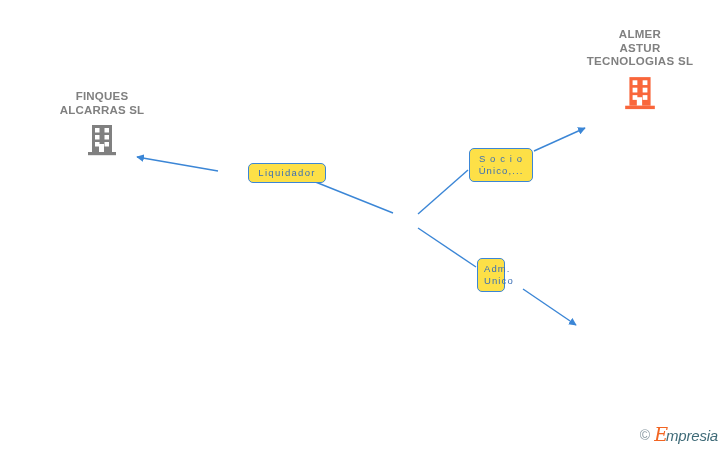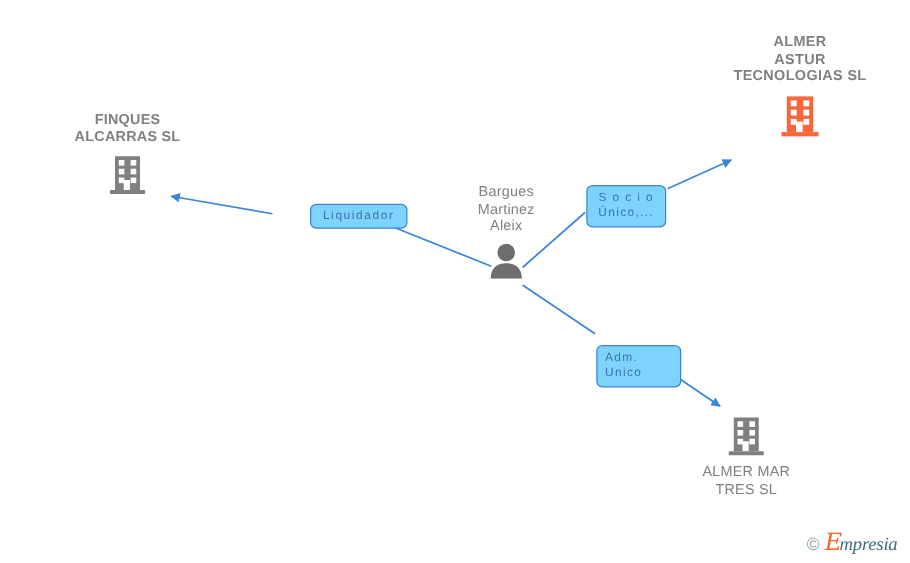--- a/index.html
+++ b/index.html
@@ -46,21 +46,21 @@
     color: #808080;
     letter-spacing: 0.3px;
   }
   .node-icon {
     display: block;
     margin: 0 auto;
   }
   
   .chip {
     position: absolute;
-    background: #7dd3fc;
+    background: #fde047;
     border: 1px solid #3b86d6;
     border-radius: 5px;
     color: #3b6fb5;
     font-size: 9.5px;
     line-height: 12px;
     letter-spacing: 1.1px;
     text-align: center;
     padding: 3px 7px 3px 7px;
     white-space: pre-line;
     box-sizing: border-box;
@@ -81,21 +81,21 @@
   }
   .logo-e {
     font-family: "DejaVu Serif", serif;
     font-style: italic;
     font-size: 19px;
     color: #f26522;
     line-height: 1;
     margin-right: -2px;
   }
   .logo-rest {
-    font-family: Liberation Serif, serif;
+    font-family: Liberation Sans, sans-serif;
     font-style: italic;
     font-size: 15px;
     color: #3f6b78;
     line-height: 1;
     letter-spacing: -0.2px;
     text-align: right;
   }
 </style>
 </head>
 <body>
@@ -151,52 +151,28 @@
       <rect x="17.5" y="5" width="4.5" height="4.5" fill="#ffffff"></rect>
       <rect x="8" y="12" width="4.5" height="4.5" fill="#ffffff"></rect>
       <rect x="17.5" y="12" width="4.5" height="4.5" fill="#ffffff"></rect>
       <rect x="8" y="19" width="4.5" height="4.5" fill="#ffffff"></rect>
       <rect x="17.5" y="19" width="4.5" height="4.5" fill="#ffffff"></rect>
       <rect x="12" y="21" width="5" height="8" fill="#ffffff"></rect>
       <rect x="1" y="29" width="28" height="3.2" fill="#f9663b"></rect>
     </svg>
   </div>
 
-  <div class="node" style="left: 325px; top: 148px;">
-    <div class="node-title">Bargues
-Martinez
-Aleix</div>
-    <svg class="node-icon" width="30" height="30" viewBox="0 0 30 30" style="margin-top:4px;">
-      <circle cx="15" cy="9" r="7" fill="#6e6e6e"></circle>
-      <path d="M 2.5 30 C 2.5 21 8 17.5 15 17.5 C 22 17.5 27.5 21 27.5 30 Z" fill="#6e6e6e"></path>
-    </svg>
-  </div>
 
-  <div class="node" style="left: 517px; top: 332px;">
-    <svg class="node-icon" width="30" height="34" viewBox="0 0 30 34">
-      <rect x="5" y="2" width="20" height="27" fill="#808080"></rect>
-      <rect x="8" y="5" width="4.5" height="4.5" fill="#ffffff"></rect>
-      <rect x="17.5" y="5" width="4.5" height="4.5" fill="#ffffff"></rect>
-      <rect x="8" y="12" width="4.5" height="4.5" fill="#ffffff"></rect>
-      <rect x="17.5" y="12" width="4.5" height="4.5" fill="#ffffff"></rect>
-      <rect x="8" y="19" width="4.5" height="4.5" fill="#ffffff"></rect>
-      <rect x="17.5" y="19" width="4.5" height="4.5" fill="#ffffff"></rect>
-      <rect x="12" y="21" width="5" height="8" fill="#ffffff"></rect>
-      <rect x="1" y="29" width="28" height="3.2" fill="#808080"></rect>
-    </svg>
-    <div class="node-title" style="margin-top:6px;">ALMER MAR
-TRES SL</div>
-  </div>
 
   <div class="chip" style="left: 220px; top: 163px; width: 78px; letter-spacing:1.3px;margin-left:28px;">Liquidador</div>
 
   <div class="chip" style="left: 469px; top: 148px; width: 64px; padding-top:4px; padding-bottom:4px;">S o c i o
 Único,...</div>
 
-  <div class="chip" style="left: 477px; top: 276px; width: 68px; padding-top:4px; padding-bottom:4px; text-align:left; padding-left:6px;">Adm.
+  <div class="chip" style="left: 477px; top: 258px; width: 28px; padding-top:4px; padding-bottom:4px; text-align:left; padding-left:6px;">Adm.
 Unico</div>
 
   <div id="footer-logo">
     <span class="logo-c">©</span>
     <span style="display:flex; align-items:baseline;">
       <span class="logo-e">E</span>
       <span class="logo-rest">mpresia</span>
     </span>
   </div>
 

